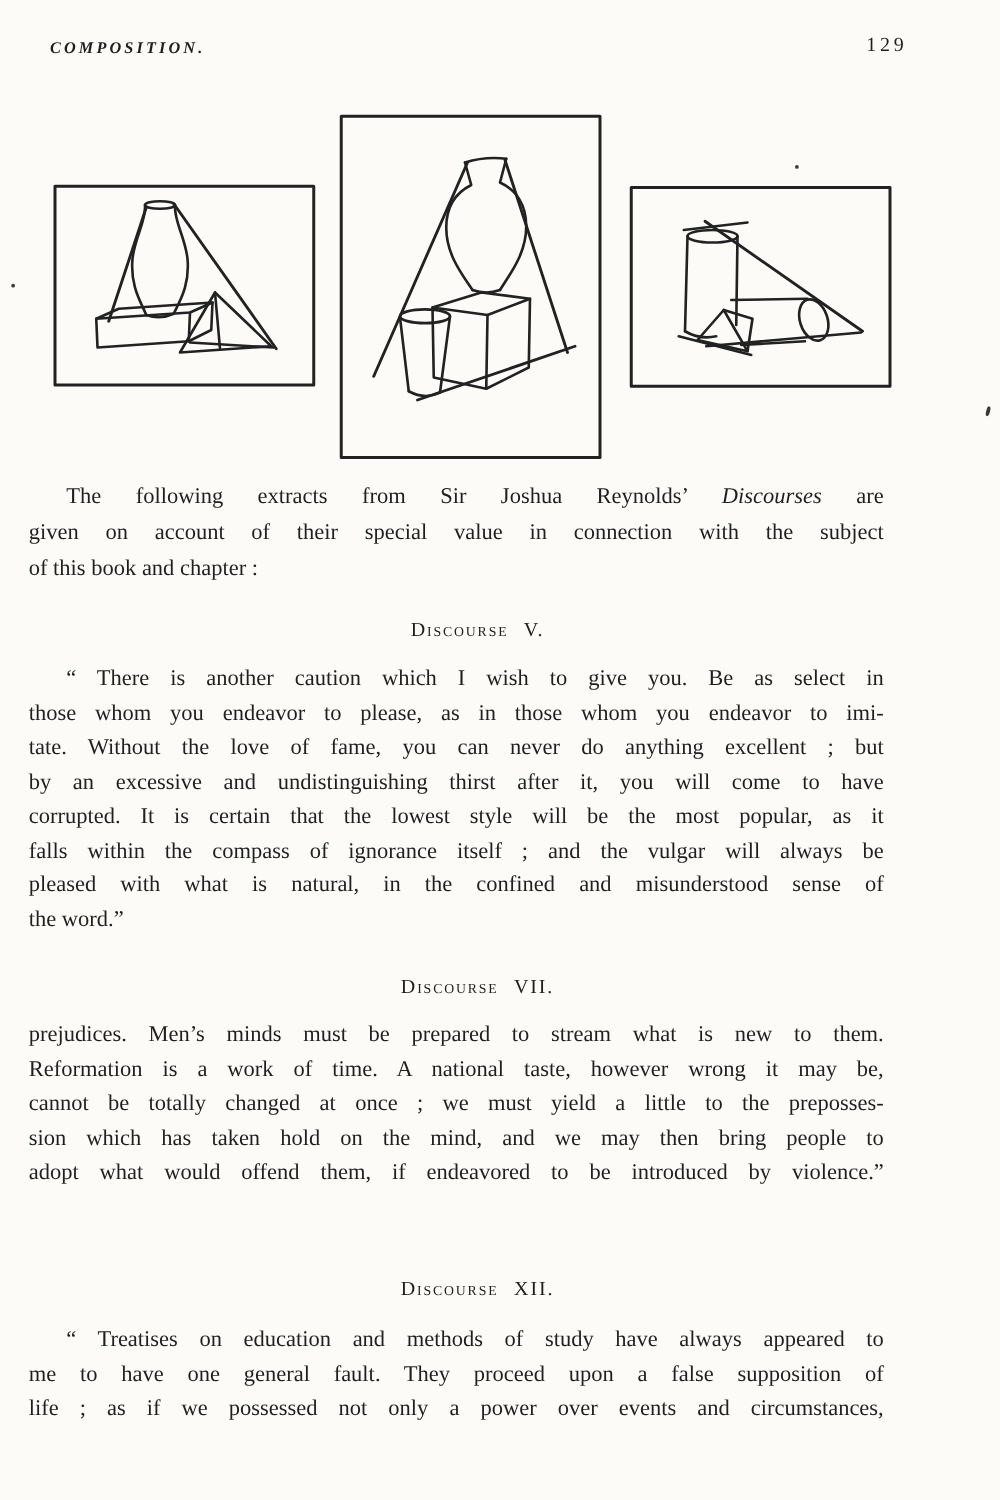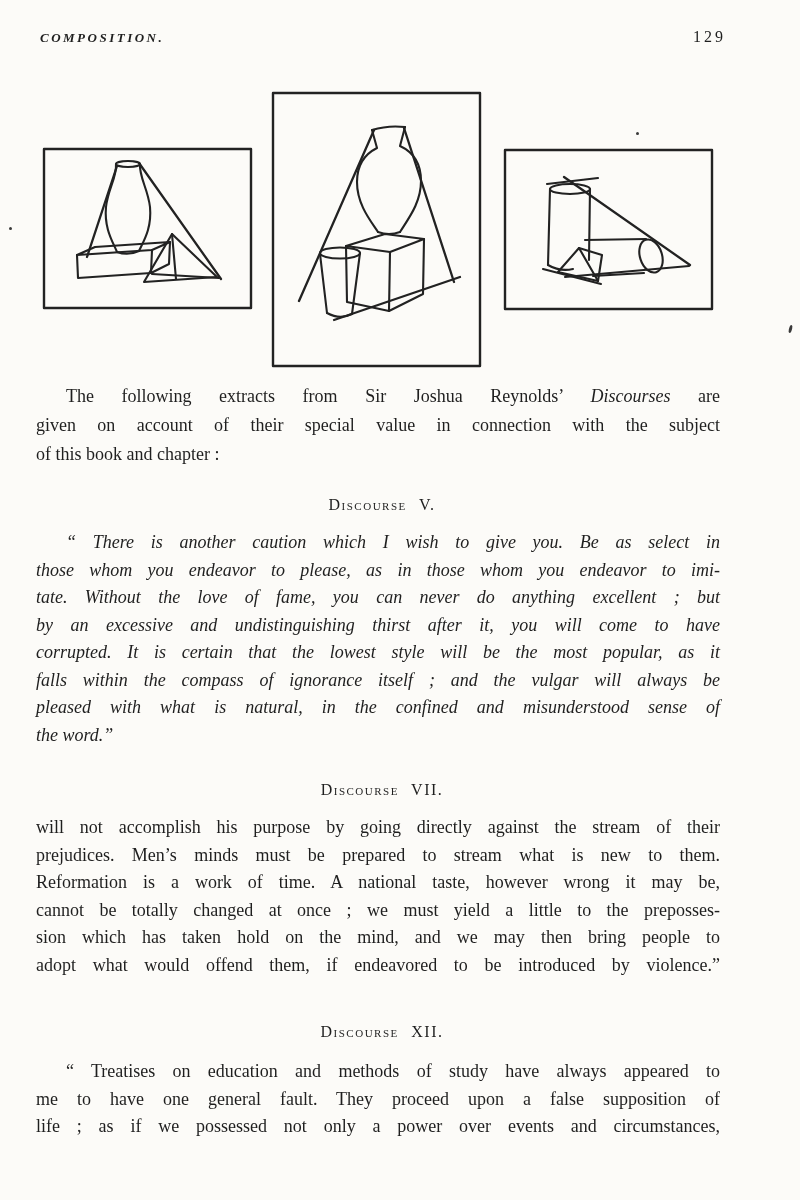--- a/index.html
+++ b/index.html
@@ -23,21 +23,21 @@
     position:absolute;right:-2px;top:-2px;
     font-size:16px;letter-spacing:3px;
   }
   
   .plate{position:absolute;}
   .plate svg{display:block;}
   .sk{fill:none;stroke:#222;stroke-width:2.1;stroke-linecap:round;stroke-linejoin:round;}
   .sk-frame{stroke-width:2.4;}
   .sk-guide{stroke-width:2.3;}
   
-  .textblock{position:absolute;left:36px;width:684px;font-size:18px;line-height:27.5px;}
+  .textblock{position:absolute;left:23px;width:684px;font-size:18px;line-height:27.5px;}
   .textblock.intro{line-height:29px;}
   .line{text-align:justify;text-align-last:justify;white-space:normal;}
   .line.short{text-align-last:left;}
   .line.indent{text-indent:30px;}
   .heading{
     position:absolute;left:40px;width:684px;text-align:center;
     font-variant:small-caps;font-size:16px;letter-spacing:1.5px;word-spacing:7px;
   }
   i{font-style:italic;}
   
@@ -123,34 +123,33 @@
     </svg>
   </div>
 
   <div class="textblock intro" style="top:382px;">
     <div class="line indent"><span>The following extracts from Sir Joshua Reynolds’ </span><i>Discourses</i><span> are</span></div>
     <div class="line">given on account of their special value in connection with the subject</div>
     <div class="line short">of this book and chapter :</div>
   </div>
 
   <div class="heading" style="top:496px;">Discourse V.</div>
-  <div class="textblock" style="top:529px;font-style:italic;">
+  <div class="textblock" style="top:529px;">
     <div class="line indent">“ There is another caution which I wish to give you.  Be as select in</div>
     <div class="line">those whom you endeavor to please, as in those whom you endeavor to imi-</div>
     <div class="line">tate.  Without the love of fame, you can never do anything excellent ; but</div>
     <div class="line">by an excessive and undistinguishing thirst after it, you will come to have</div>
     <div class="line">corrupted.  It is certain that the lowest style will be the most popular, as it</div>
     <div class="line">falls within the compass of ignorance itself ; and the vulgar will always be</div>
     <div class="line">pleased with what is natural, in the confined and misunderstood sense of</div>
     <div class="line short">the word.”</div>
   </div>
 
   <div class="heading" style="top:781px;">Discourse VII.</div>
   <div class="textblock" style="top:814px;">
-    <div class="line">will not accomplish his purpose by going directly against the stream of their</div>
     <div class="line">prejudices.  Men’s minds must be prepared to stream what is new to them.</div>
     <div class="line">Reformation is a work of time.  A national taste, however wrong it may be,</div>
     <div class="line">cannot be totally changed at once ; we must yield a little to the preposses-</div>
     <div class="line">sion which has taken hold on the mind, and we may then bring people to</div>
     <div class="line">adopt what would offend them, if endeavored to be introduced by violence.”</div>
   </div>
 
   <div class="heading" style="top:1023px;">Discourse XII.</div>
   <div class="textblock" style="top:1058px;">
     <div class="line indent">“ Treatises on education and methods of study have always appeared to</div>

